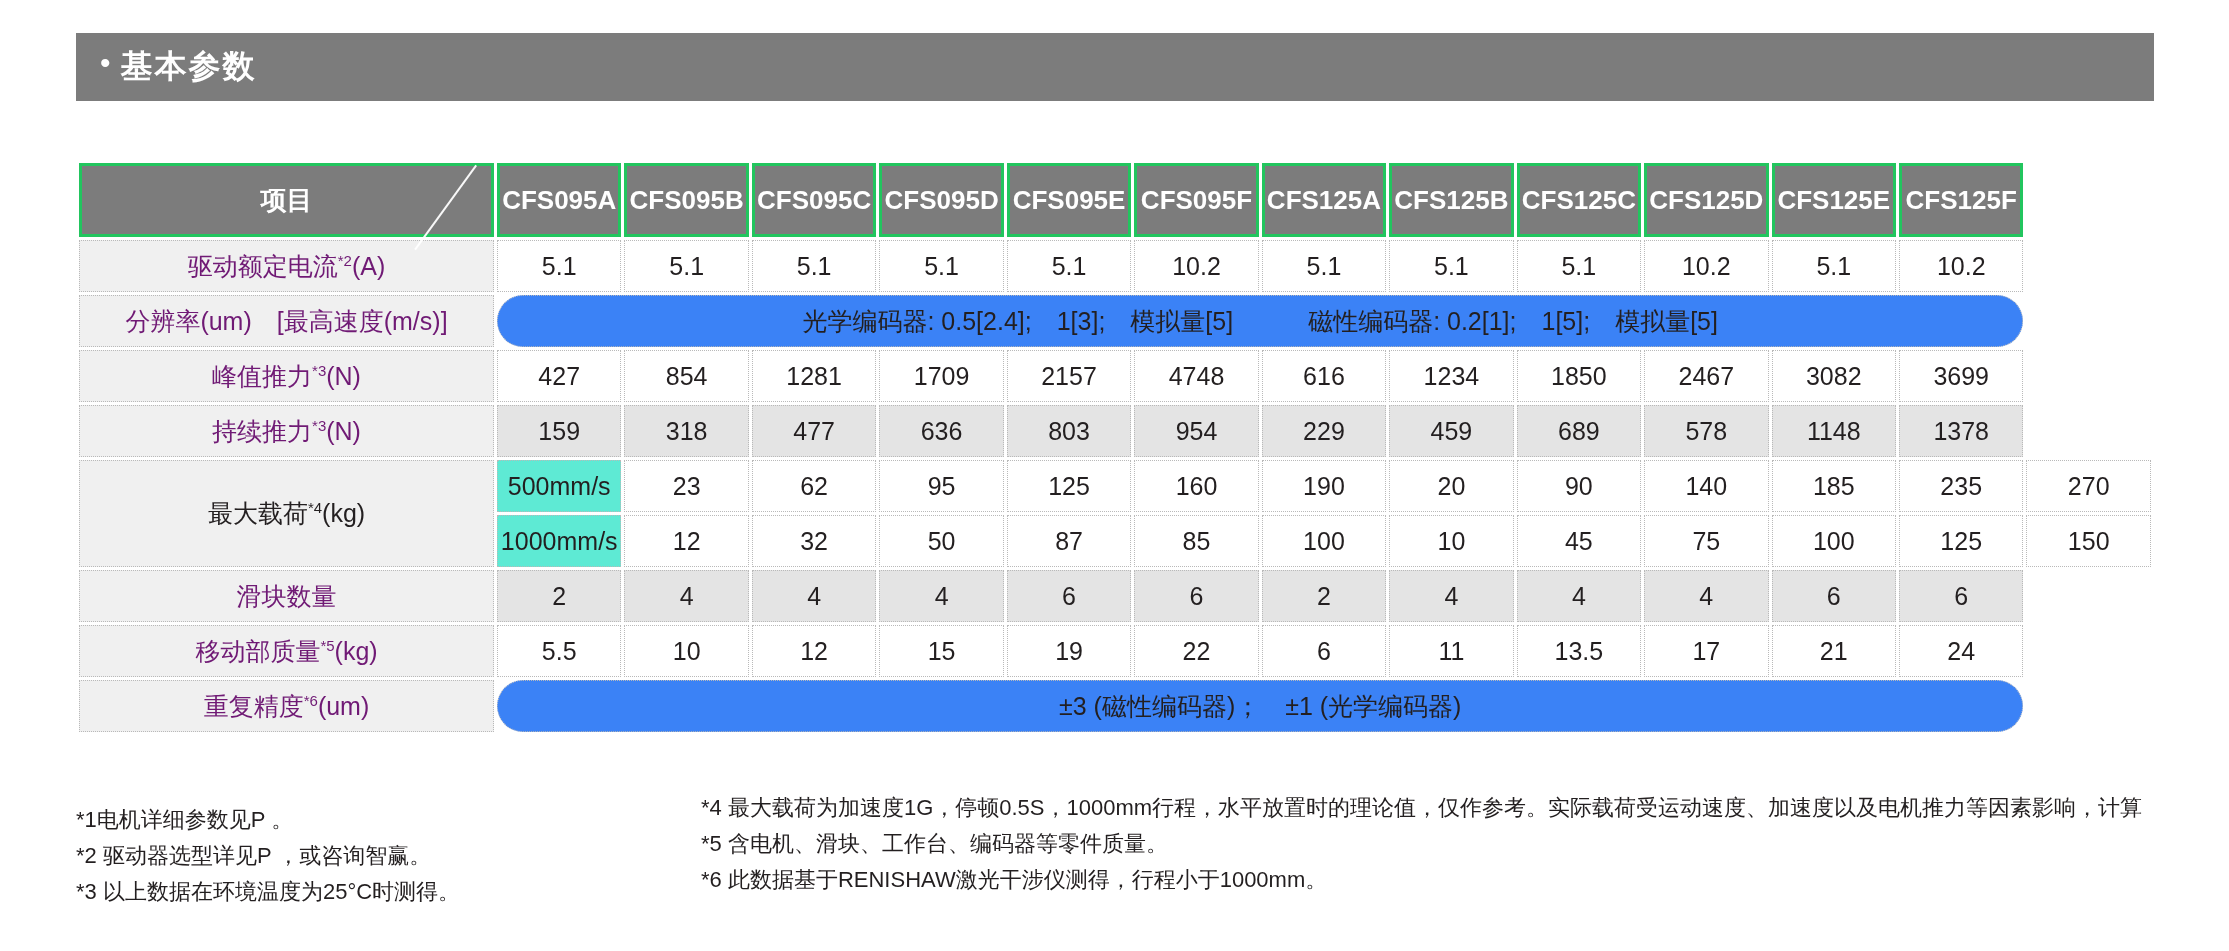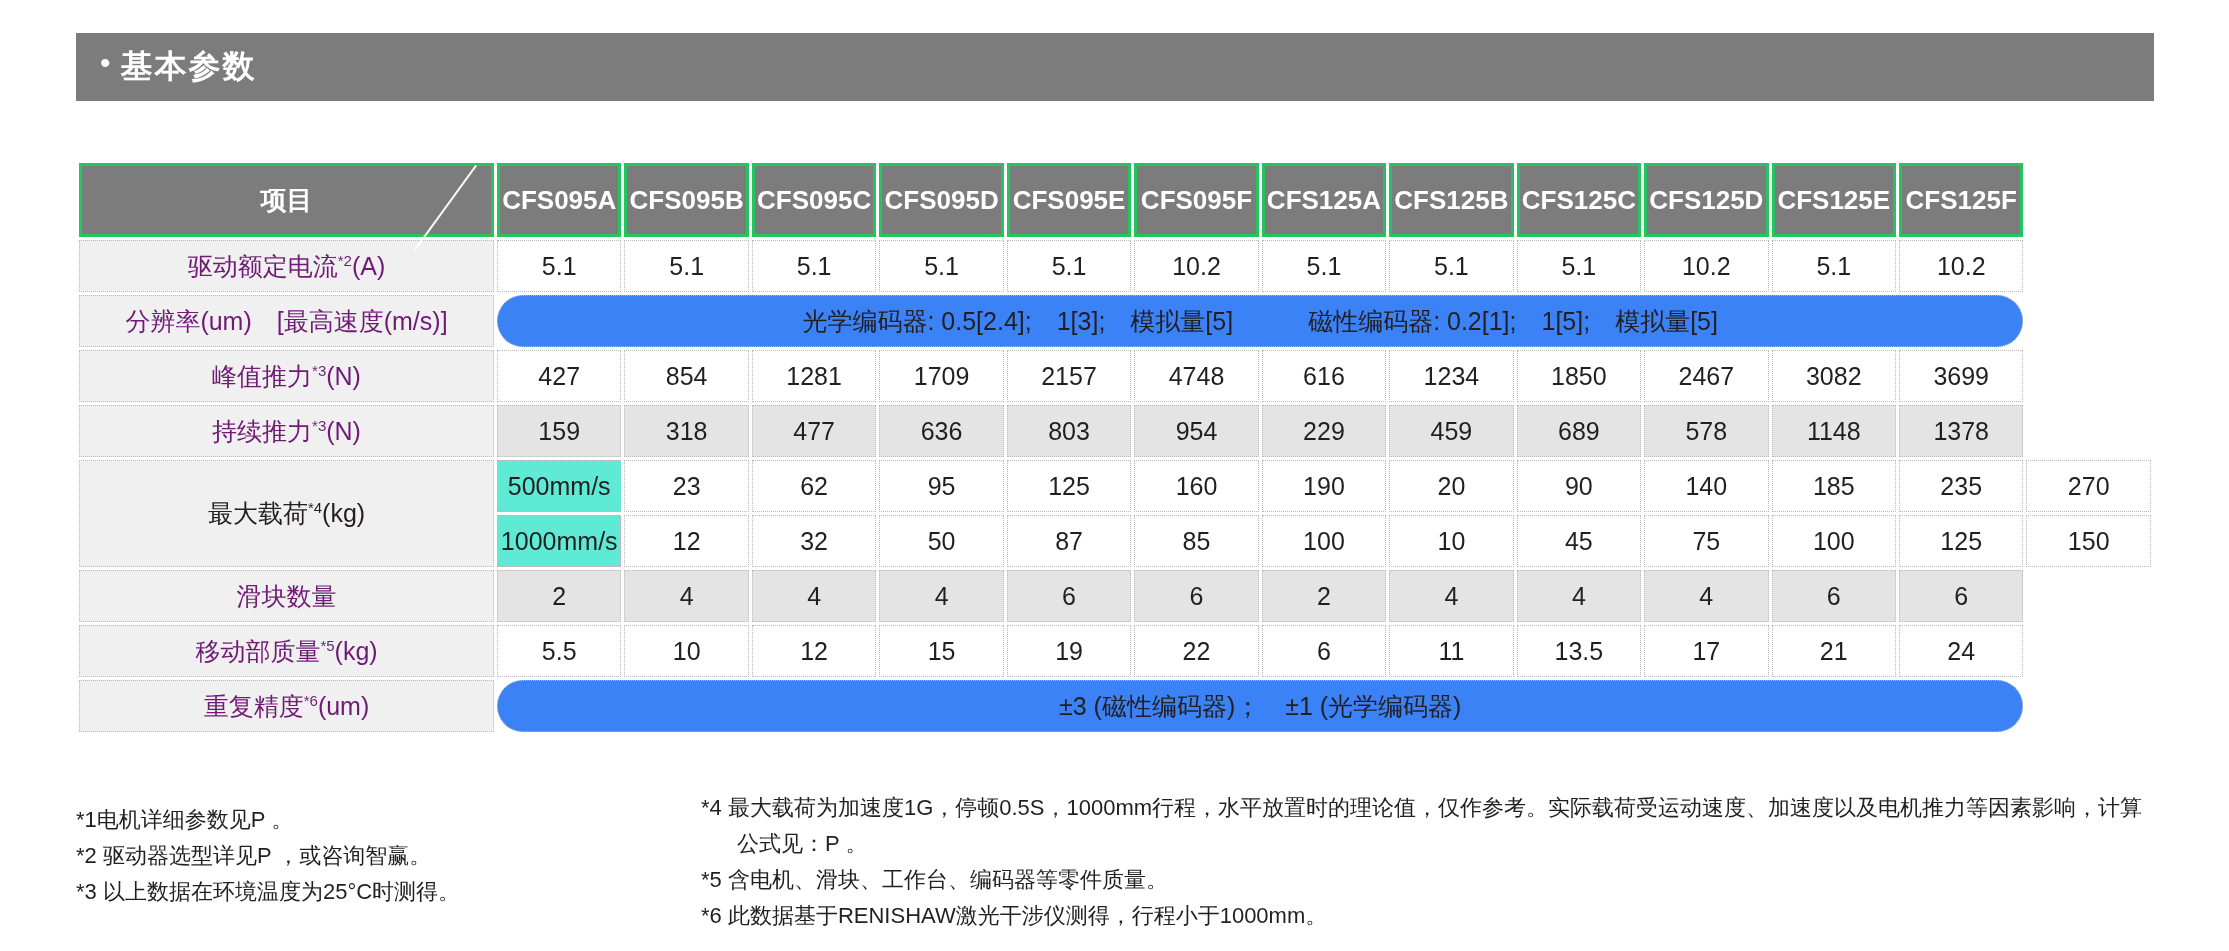--- a/index.html
+++ b/index.html
@@ -265,19 +265,18 @@
   </div>
 
   <div class="notes">
     <div class="colL">
       <div class="line">*1电机详细参数见P 。</div>
       <div class="line">*2 驱动器选型详见P ，或咨询智赢。</div>
       <div class="line">*3 以上数据在环境温度为25°C时测得。</div>
     </div>
     <div class="colR">
       <div class="wrapline">*4 最大载荷为加速度1G，停顿0.5S，1000mm行程，水平放置时的理论值，仅作参考。实际载荷受运动速度、加速度以及电机推力等因素影响，计算</div>
-      <div class="wrapline indent">公式见：P 。</div>
       <div class="wrapline">*5 含电机、滑块、工作台、编码器等零件质量。</div>
       <div class="wrapline">*6 此数据基于RENISHAW激光干涉仪测得，行程小于1000mm。</div>
     </div>
   </div>
 
 </div>
 
 </body></html>

